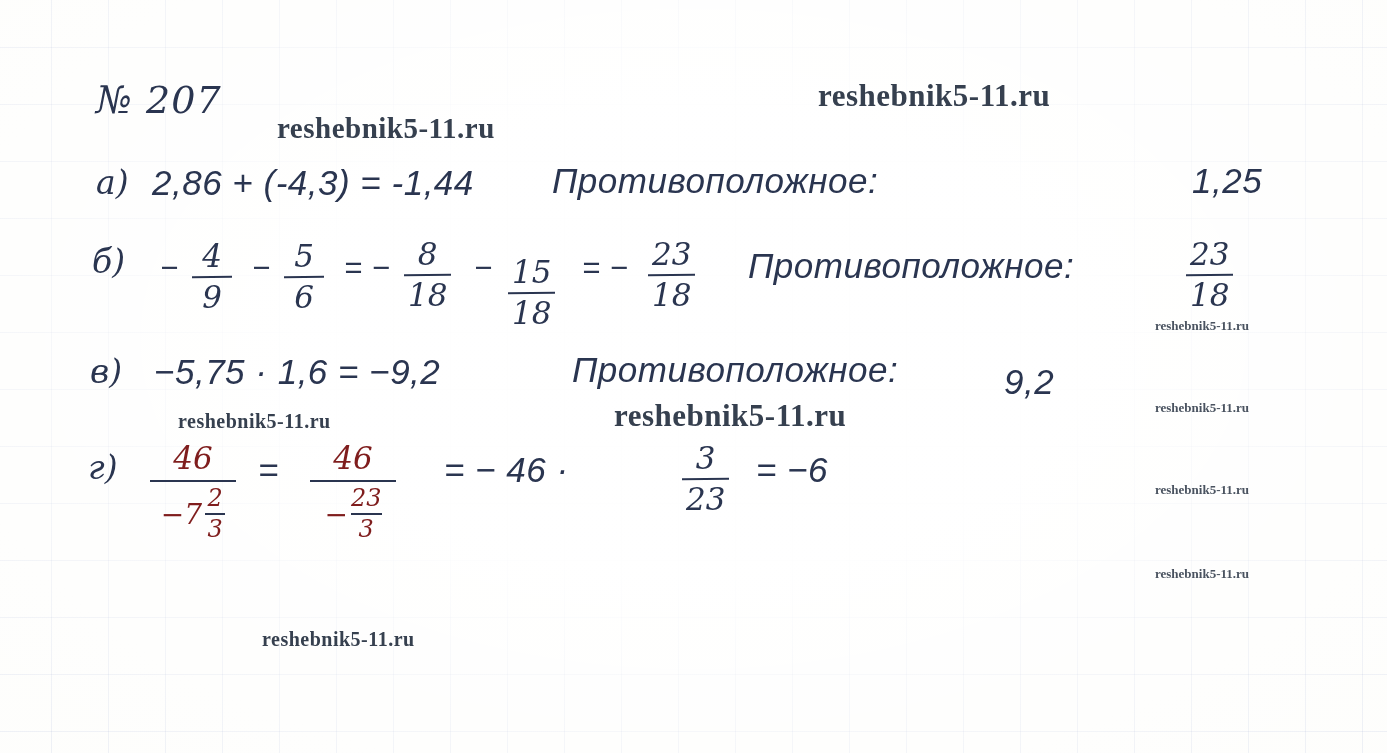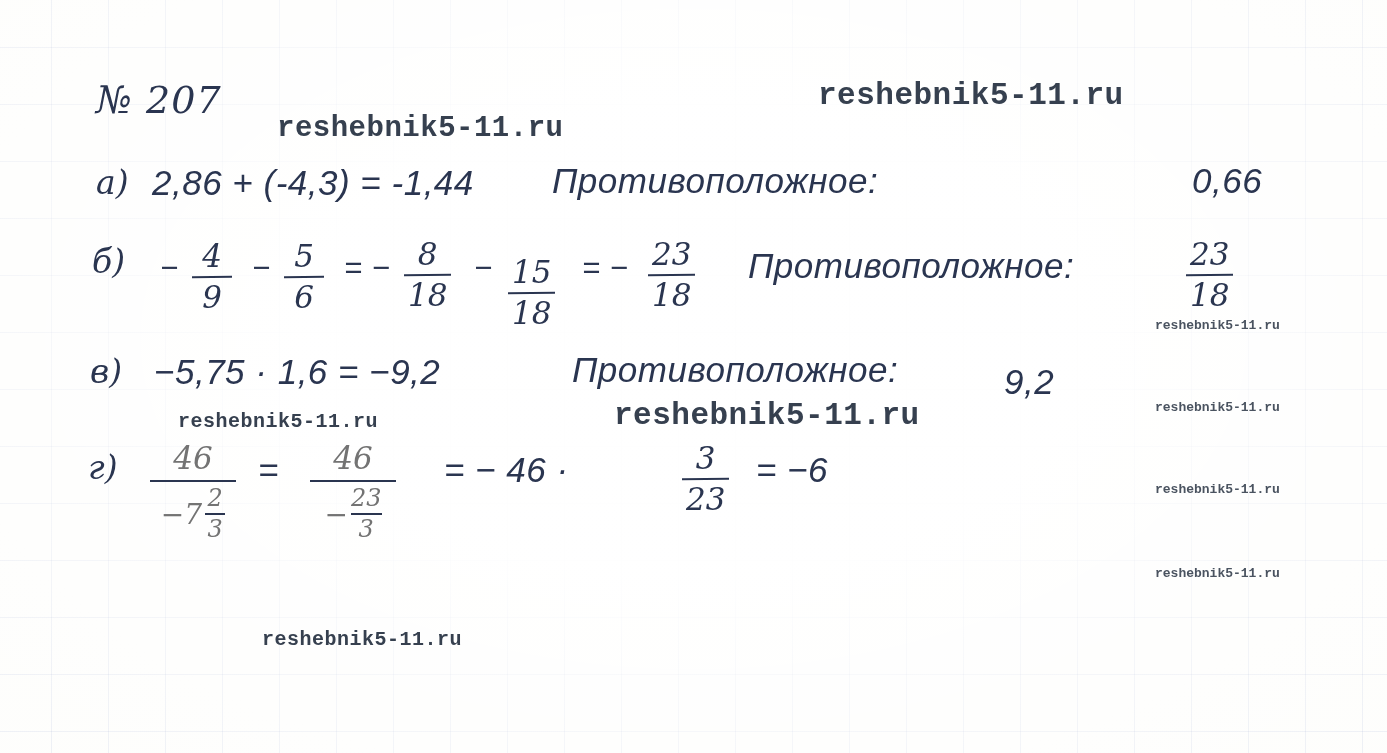--- a/index.html
+++ b/index.html
@@ -89,21 +89,21 @@
   .frac.big   { font-size: 31px; }
 
   
   .cfrac {
     position: absolute;
     display: inline-flex;
     flex-direction: column;
     align-items: center;
     font-family: "DejaVu Serif", serif;
     font-style: italic;
-    color: #737373;
+    color: #7f1d1d;
     font-size: 31px;
   }
   .cfrac .bar {
     width: 100%;
     min-width: 86px;
     height: 2px;
     background: #2a3550;
     margin: 4px 0;
   }
   .mixed {
@@ -123,21 +123,21 @@
     width: 100%;
     min-width: 20px;
     height: 2px;
     background: #2a3550;
     margin: 2px 0;
   }
 
   
   .wm {
     position: absolute;
-    font-family: Liberation Mono, monospace;
+    font-family: Liberation Serif, serif;
     font-weight: bold;
     color: #36404f;
     white-space: nowrap;
     letter-spacing: 0.5px;
   }
   .wm-xl { font-size: 31px; }
   .wm-lg { font-size: 29px; }
   .wm-md { font-size: 20px; }
   .wm-sm { font-size: 13px; color: #4a5360; letter-spacing: 0; }
 </style>
@@ -153,21 +153,21 @@
   <div class="wm wm-xl" style="left:818px; top:78px;">reshebnik5-11.ru</div>
 
   <div class="wm wm-lg" style="left:277px; top:112px;">reshebnik5-11.ru</div>
 
   <div class="label" style="left:96px; top:163px;">а)</div>
 
   <div class="hw hw-lg" style="left:152px; top:163px;">2,86 + (-4,3) = -1,44</div>
 
   <div class="hw hw-lg" style="left:552px; top:161px;">Противоположное:</div>
 
-  <div class="hw hw-lg" style="left:1192px; top:161px;">0,66</div>
+  <div class="hw hw-lg" style="left:1192px; top:161px;">1,25</div>
 
   <div class="label" style="left:92px; top:242px;">б)</div>
 
   <div class="hw hw-md" style="left:160px; top:250px;">−</div>
 
   <div class="frac big" style="left:192px; top:240px;">
     <span class="num">4</span>
     <span class="bar"></span>
     <span class="den">9</span>
   </div>

